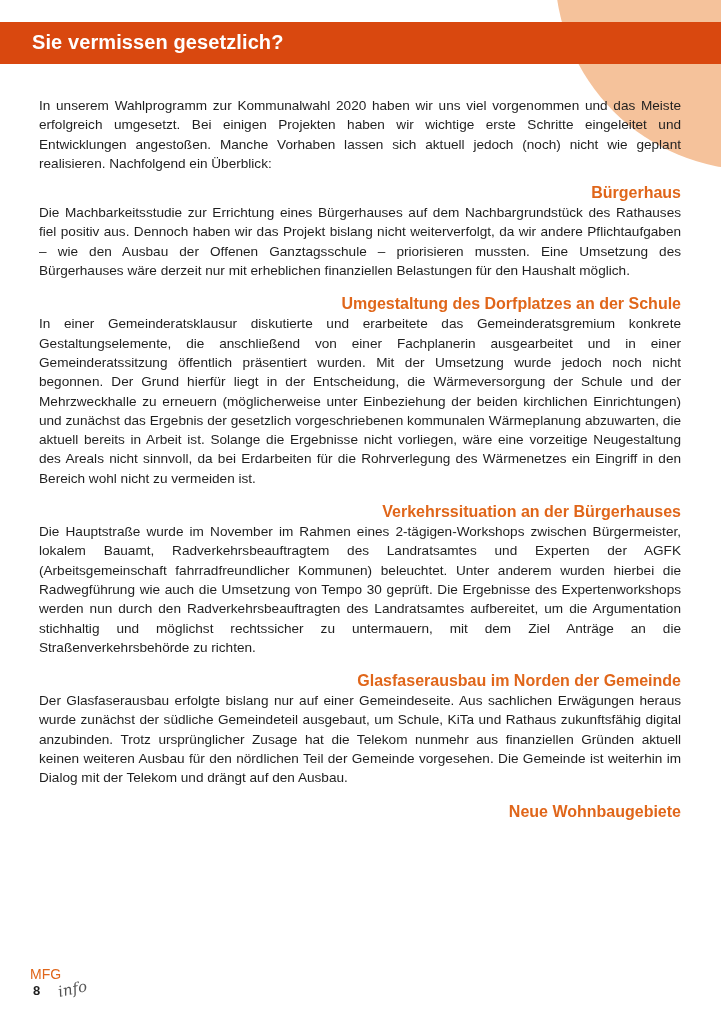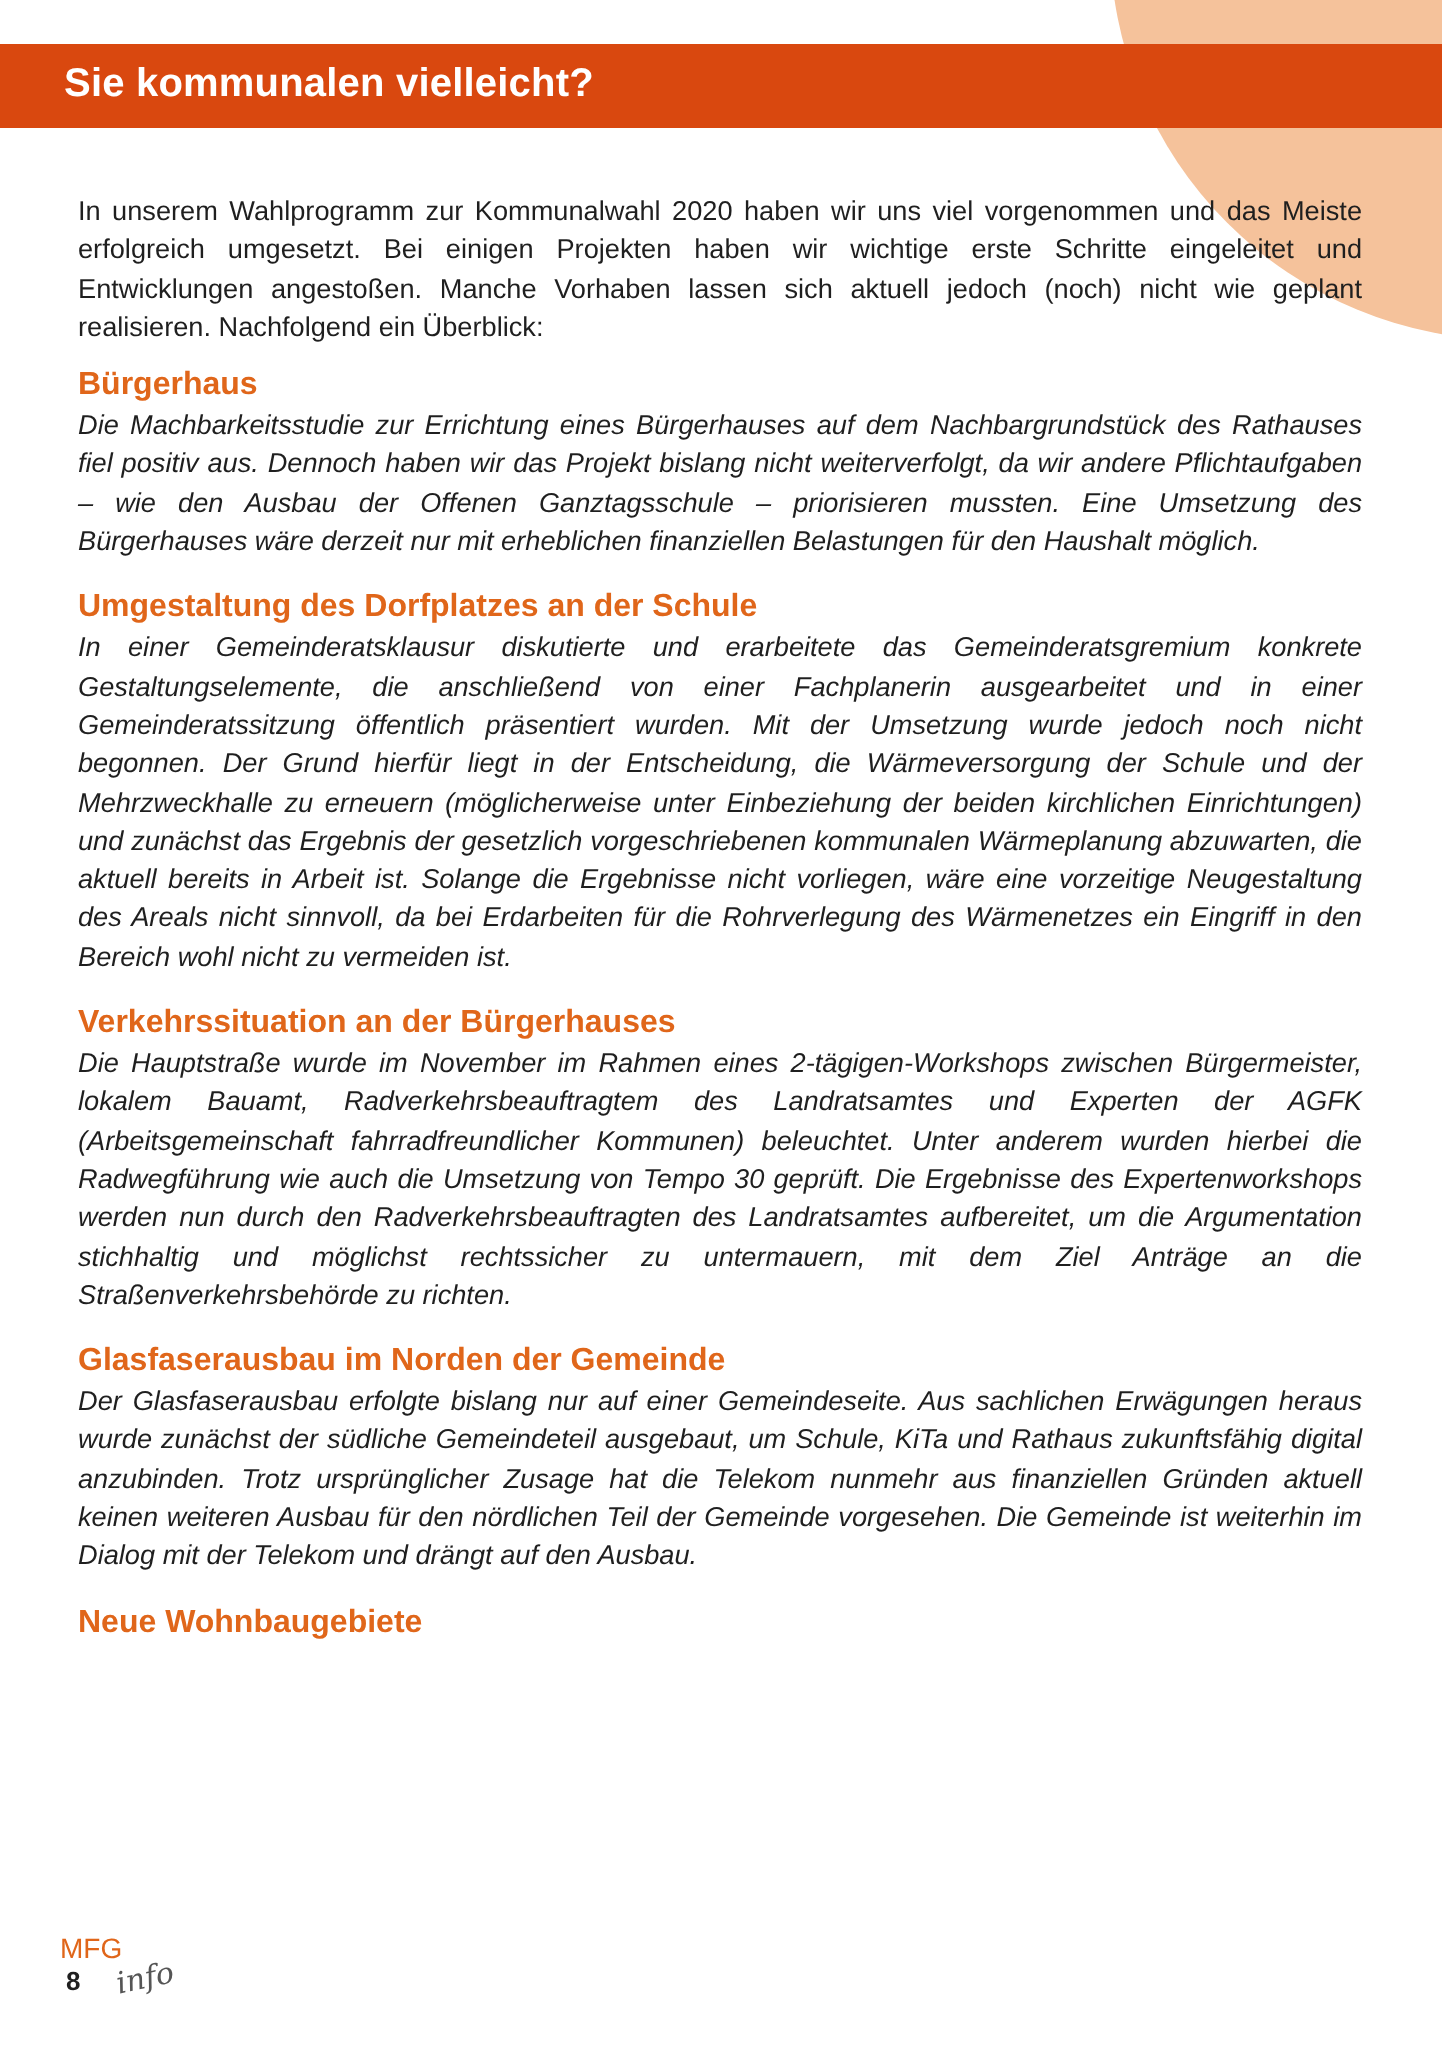--- a/index.html
+++ b/index.html
@@ -19,44 +19,44 @@
     position: absolute; left: 32px; top: 9px; color: #ffffff; font-weight: bold;
     font-size: 20px; letter-spacing: 0.1px;
   }
   .content {
     position: absolute; left: 39px; top: 96px; width: 642px; z-index: 2;
     font-size: 13.6px; line-height: 19.3px;
   }
   .intro { text-align: justify; margin: 0 0 10px 0; }
   .section { margin-bottom: 14px; }
   .section h2 {
-    color: #E0661A; font-size: 16px; font-weight: bold; margin: 0 0 0 0; line-height: 20px;
+    color: #E0661A; font-size: 16px; font-weight: bold; margin: 0 0 0 0; line-height: 20px; text-align: right;
   }
-  .section p { margin: 0; text-align: justify; font-style: italic; }
+  .section p { margin: 0; text-align: justify; }
   .footer-logo {
     position: absolute; left: 30px; top: 966px; z-index: 2;
   }
   .logo-mfg {
     color: #E0661A; font-size: 14px; font-family: "Liberation Sans", sans-serif; line-height: 16px;
   }
   .page-number {
     position: absolute; left: 3px; top: 17px; font-size: 13px; color: #1f1f1f; font-weight: bold;
   }
   .logo-info {
     position: absolute; left: 28px; top: 14px; font-size: 15px; color: #555;
     font-family: "DejaVu Serif", serif; font-style: italic; transform: rotate(-12deg);
   }
 </style>
 </head>
 <body>
 
 <div class="deco-circle"></div>
 
 <div class="header-band">
-  <div class="header-title">Sie kommunalen vielleicht?</div>
+  <div class="header-title">Sie vermissen gesetzlich?</div>
 </div>
 
 <div class="content">
   <p class="intro">In unserem Wahlprogramm zur Kommunalwahl 2020 haben wir uns viel vorgenommen und das Meiste erfolgreich umgesetzt. Bei einigen Projekten haben wir wichtige erste Schritte eingeleitet und Entwicklungen angestoßen. Manche Vorhaben lassen sich aktuell jedoch (noch) nicht wie geplant realisieren. Nachfolgend ein Überblick:</p>
 
   <div class="section">
     <h2>Bürgerhaus</h2>
     <p>Die Machbarkeitsstudie zur Errichtung eines Bürgerhauses auf dem Nachbargrundstück des Rathauses fiel positiv aus. Dennoch haben wir das Projekt bislang nicht weiterverfolgt, da wir andere Pflichtaufgaben – wie den Ausbau der Offenen Ganztagsschule – priorisieren mussten. Eine Umsetzung des Bürgerhauses wäre derzeit nur mit erheblichen finanziellen Belastungen für den Haushalt möglich.</p>
   </div>
 

